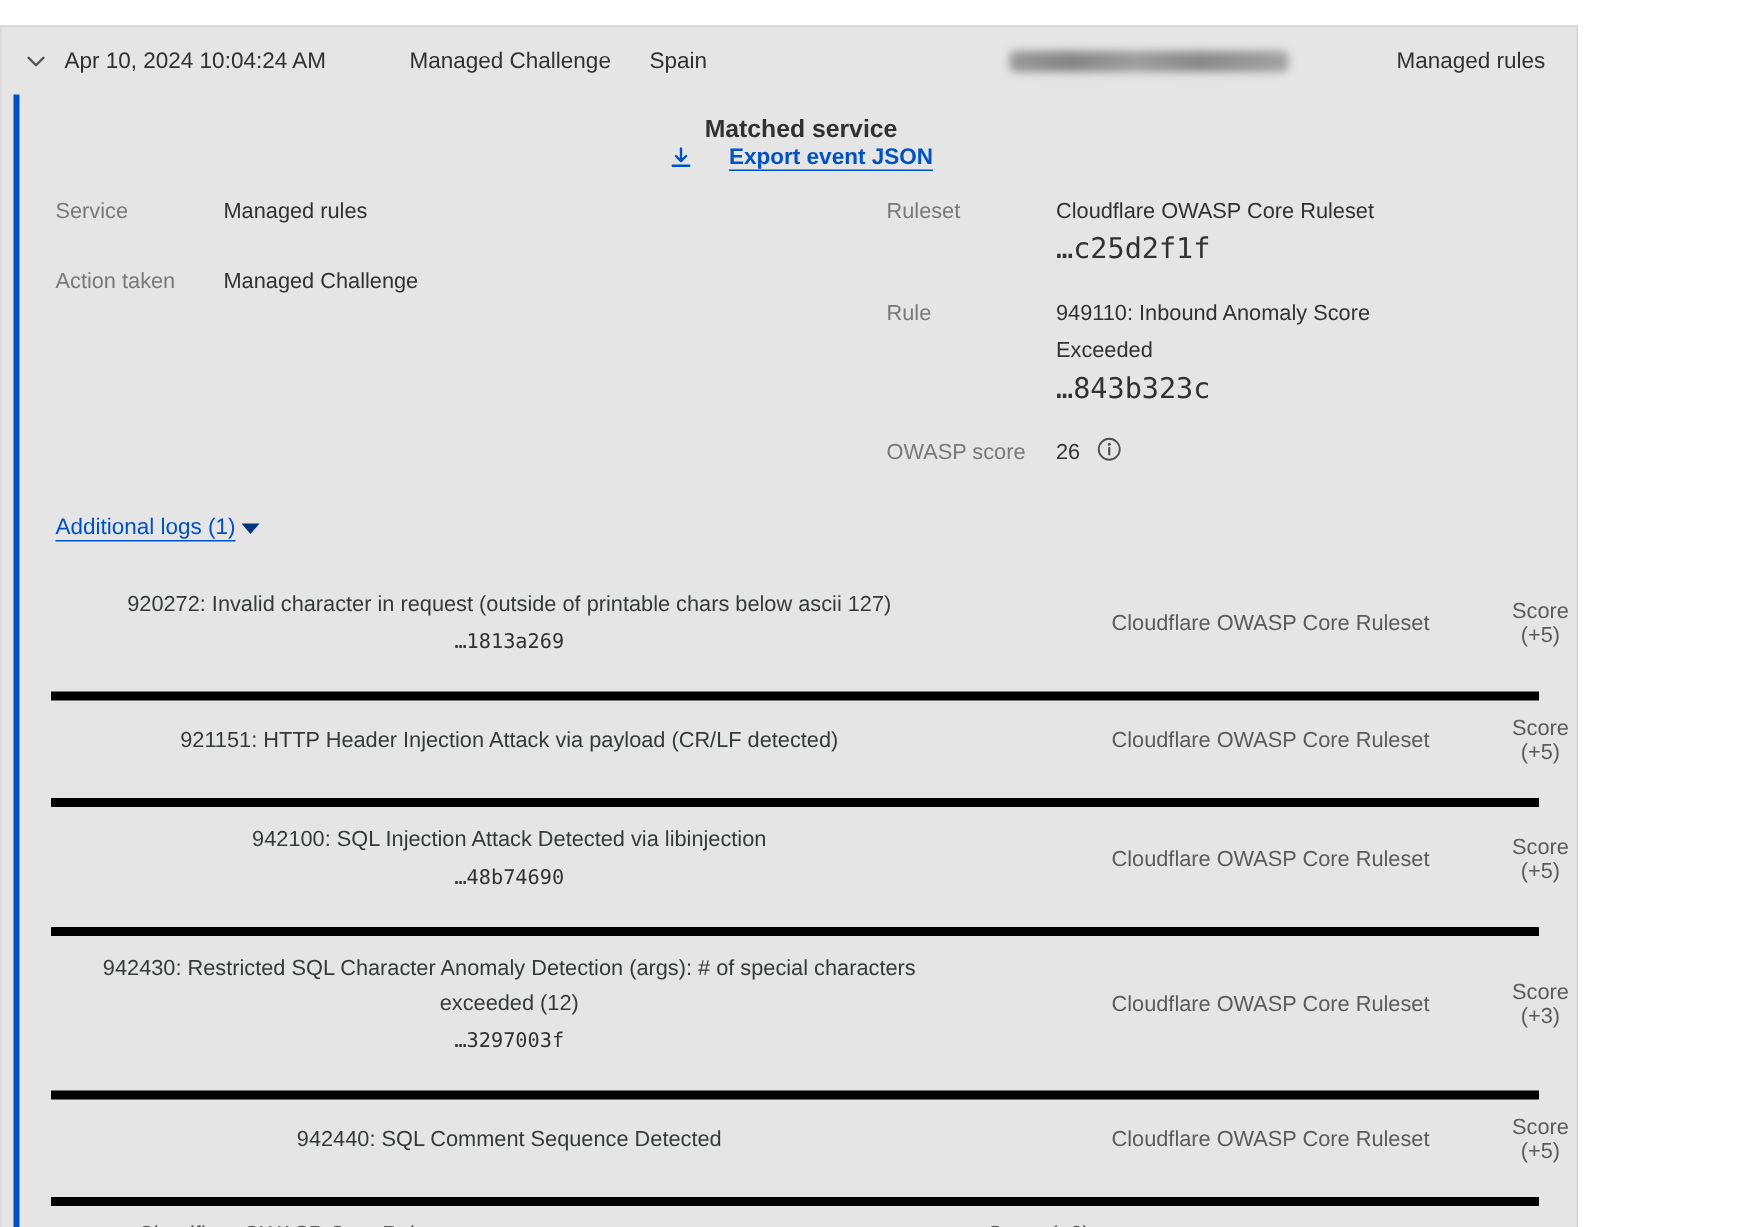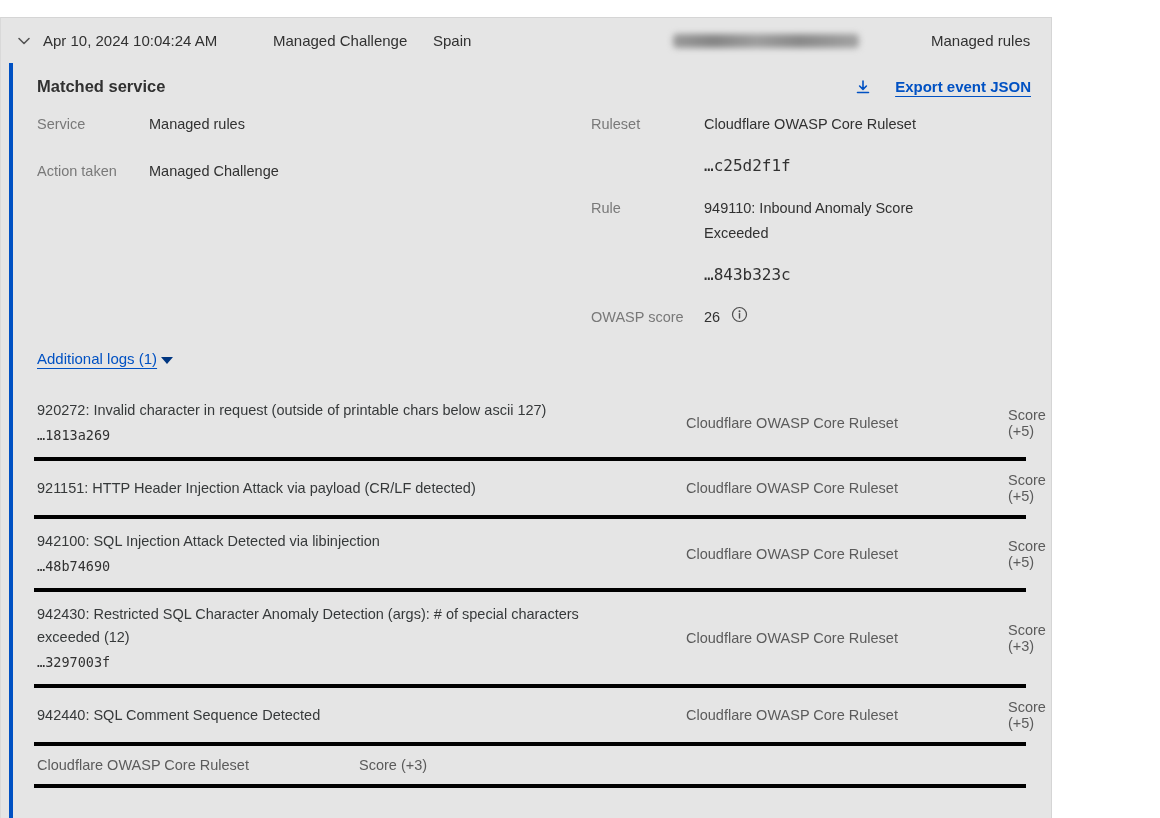--- a/index.html
+++ b/index.html
@@ -29,51 +29,51 @@
   }
   .cell-service { flex:1; }
   
   .detail {
     position:relative; height:calc(100% - 45px); box-sizing:border-box;
     padding:10px 20px 0 36px;
   }
   .detail::before {
     content:""; position:absolute; left:8px; top:0; bottom:0; width:4px; background:#0051c3;
   }
-  .detail-head { display:flex; justify-content:space-between; align-items:center; margin-top:4px; }
+  .detail-head { display:flex; justify-content:space-between; align-items:center; margin-top:4px;flex-direction:column; }
   .detail-head h2 { margin:0; font-size:16.5px; font-weight:700; color:#313131; }
   .export-link {
     display:flex; align-items:flex-end; gap:24px; color:#0051c3; font-size:15px;
     text-decoration:none; cursor:pointer;font-weight:bold;
   }
   .export-link .lbl { text-decoration:underline; text-underline-offset:4px; }
   
   .fields { display:flex; margin-top:16px; min-height:212px; font-size:14.5px; }
   .col-left { width:554px; flex:0 0 554px; }
   .col-right { flex:1; }
   .field { display:flex; margin-bottom:22px; }
   .col-right .field { margin-bottom:18px; }
   .f-label { color:#797979; flex:0 0 112px; line-height:25px; }
   .col-right .f-label { flex:0 0 113px; }
   .f-value { color:#313131; line-height:25px; }
   .f-value.narrow { max-width:240px; }
-  .hash { font-family:"DejaVu Sans Mono", monospace; font-size:16px; color:#313131; line-height:25px;margin-top:16px; }
+  .hash { font-family:"DejaVu Sans Mono", monospace; font-size:19px; color:#313131; line-height:25px; }
   .owasp-val { display:flex; align-items:flex-start; gap:11px; line-height:25px; }
   .info-ic { display:inline-flex; cursor:pointer; margin-top:1px; }
   
   .addl { display:flex; align-items:center; }
   .addl a {
     color:#0051c3; font-size:15px; text-decoration:underline; text-underline-offset:4px; cursor:pointer;
   }
   .caret { margin-left:3px; margin-top:3px; }
   
   .logs { margin-top:19px; margin-left:-3px; margin-right:5px; }
   .log-row {
-    display:flex; align-items:center; padding:11px 0 11px 3px;
-    border-bottom:4px solid #000000; box-sizing:border-box;
+    display:flex; align-items:center; padding:11px 0 22px 3px;
+    border-bottom:6px solid #000000; box-sizing:border-box;text-align:center;
   }
   .log-main { flex:0 0 649px; box-sizing:border-box; padding-right:44px; }
   .log-title { font-size:14.5px; color:#36393a; line-height:23px; }
   .log-hash { font-family:"DejaVu Sans Mono", monospace; font-size:13.5px; color:#313131; line-height:21px; margin-top:3px; }
   .log-ruleset { flex:0 0 322px; font-size:14.5px; color:#5b5b5b; }
   .log-score { flex:1; font-size:14.5px; color:#5b5b5b; }
   .bottom-line { position:absolute; left:24px; right:0; bottom:6px; border-top:1px solid #cfcfcf; }
 </style>
 </head>
 <body>

